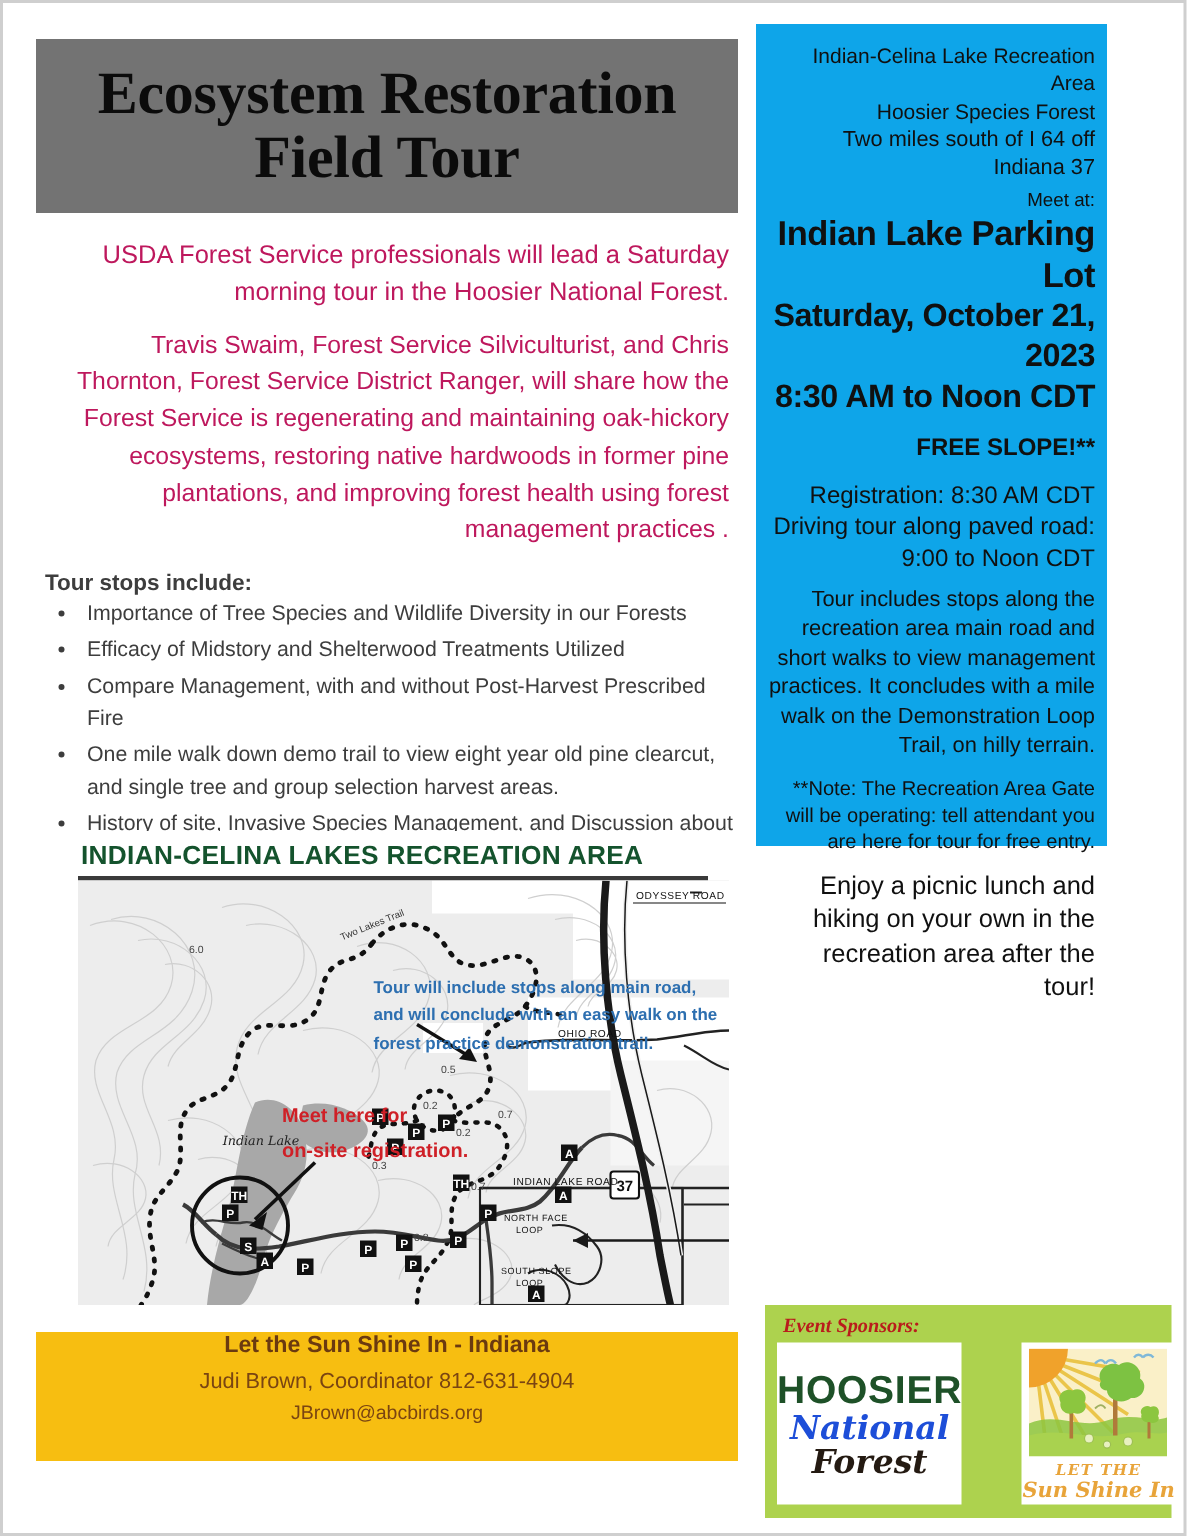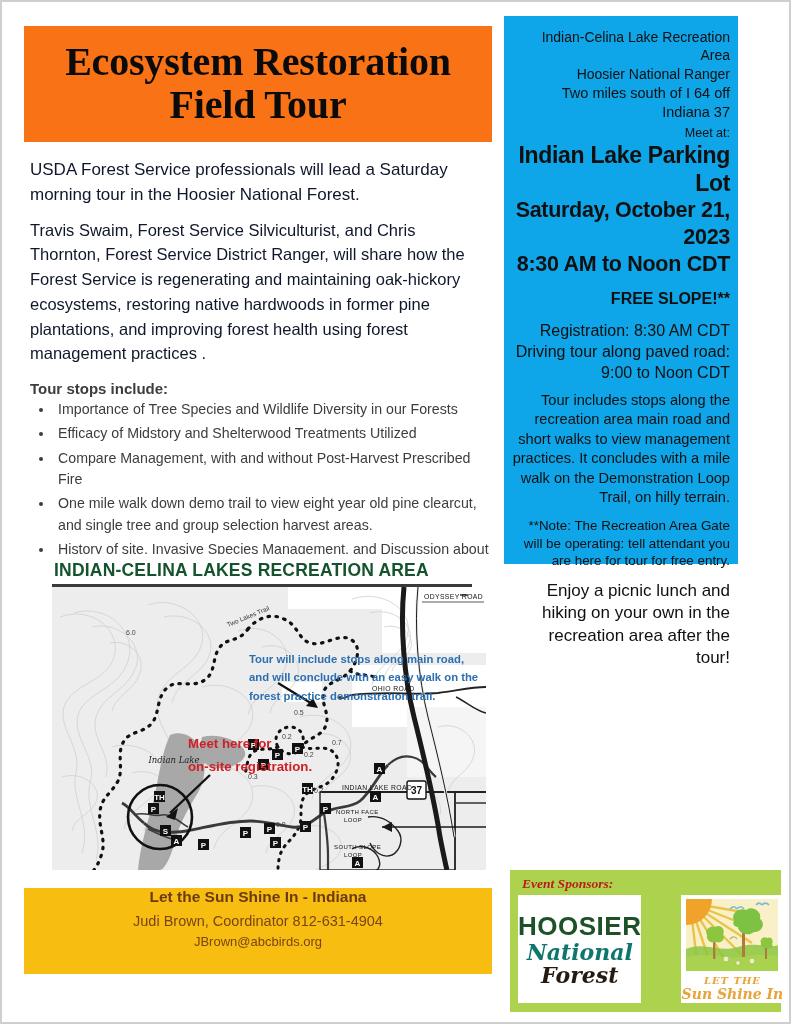--- a/index.html
+++ b/index.html
@@ -14,38 +14,38 @@
     position:absolute;inset:0;
     border:2px solid #cfcfcf;
     box-sizing:border-box;
   }
 
   
   .left-col{
     position:absolute;left:14px;top:10px;width:484px;height:1000px;
   }
   .title-band{
-    background:#f97316;
+    background:#737373;
     margin:14px 8px 0 8px;
     padding:14px 6px 16px 6px;
     text-align:center;
   }
   .title-band .t-line{
     font-family:"Liberation Serif", serif;
     font-weight:bold;
     font-size:40px;
     line-height:1.08;
     color:#0b0b0b;
     letter-spacing:-0.2px;
   }
 
   .intro{
     margin:16px 14px 0 14px;
-    text-align:left;
-    color:#0f172a;
+    text-align:right;
+    color:#be185d;
     font-size:17px;
     line-height:1.45;
     font-weight:500;
   }
   .intro p{margin:0 0 10px 0;}
   .intro .para2{font-size:16.5px;line-height:1.5;}
 
   .stops-head{
     margin:14px 0 2px 14px;
     font-size:15px;font-weight:600;color:#3d3d3d;
@@ -121,21 +121,21 @@
   .sp-row{display:flex;gap:8px;align-items:stretch;height:108px;}
   .hoosier{
     flex:1 1 56%;background:#ffffff;text-align:center;padding-top:1px;box-sizing:border-box;
     display:flex;flex-direction:column;justify-content:center;
   }
   .hoosier .h1{
     font-size:26px;font-weight:bold;color:#1e5128;letter-spacing:0.5px;line-height:1;
   }
   .hoosier .h2{
     font-family:"DejaVu Serif",serif;font-style:italic;font-weight:bold;
-    font-size:22px;color:#0f766e;line-height:1.02;margin-top:2px;
+    font-size:22px;color:#1d4ed8;line-height:1.02;margin-top:2px;
   }
   .hoosier .h3{
     font-family:"DejaVu Serif",serif;font-style:italic;font-weight:bold;
     font-size:22px;color:#241a12;line-height:1.02;
   }
   .sunlogo{
     flex:0 0 102px;background:#ffffff;position:relative;overflow:hidden;margin-left:32px;
   }
   .sunlogo .art{position:absolute;left:5px;top:4px;width:92px;height:72px;overflow:hidden;}
   .sunlogo .cap{
@@ -385,21 +385,21 @@
   </div>
 
   <div class="footer-band">
     <div class="f1">Let the Sun Shine In - Indiana</div>
     <div class="f2">Judi Brown, Coordinator  812-631-4904</div>
     <div class="f3">JBrown@abcbirds.org</div>
   </div>
 
   <div class="green-panel gp">
     <div class="s1">Indian-Celina Lake Recreation Area</div>
-    <div class="s1">Hoosier National Ranger</div>
+    <div class="s1">Hoosier Species Forest</div>
     <div class="s2">Two miles south of I 64 off Indiana 37</div>
     <div class="meetat">Meet at:</div>
     <div class="big">Indian Lake Parking Lot</div>
     <div class="big2">Saturday, October 21, 2023</div>
     <div class="big2">8:30 AM to Noon  CDT</div>
     <div class="free">FREE SLOPE!**</div>
     <div class="reg">Registration:  8:30 AM CDT</div>
     <div class="reg2">Driving tour along paved road:</div>
     <div class="reg2">9:00 to Noon CDT</div>
     <div class="body">Tour includes stops along the recreation area main road and short walks to view management practices. It concludes with a mile walk on the Demonstration Loop Trail, on hilly terrain.</div>

